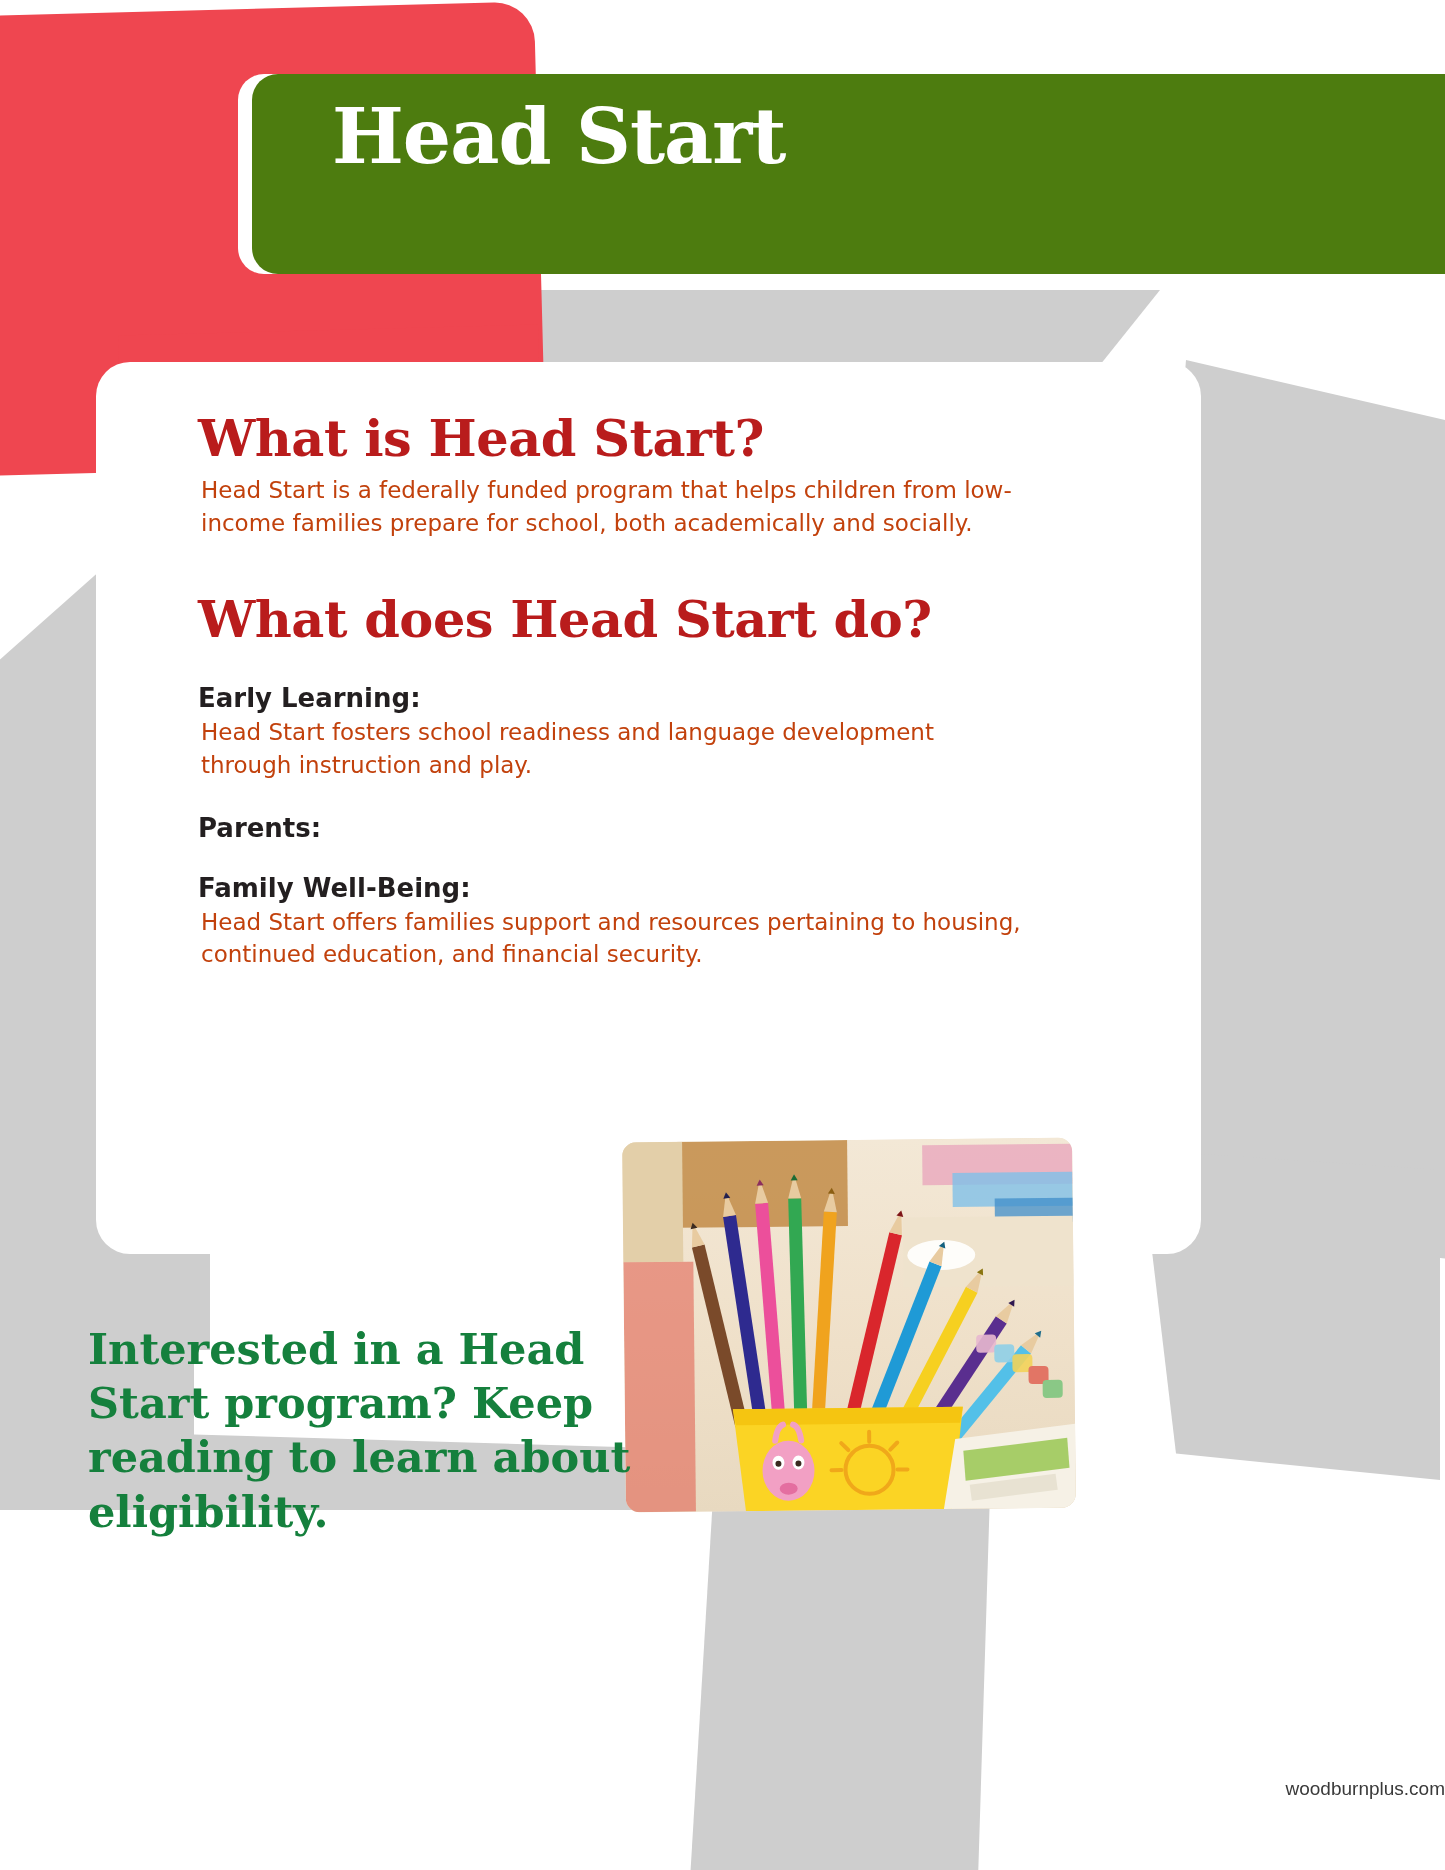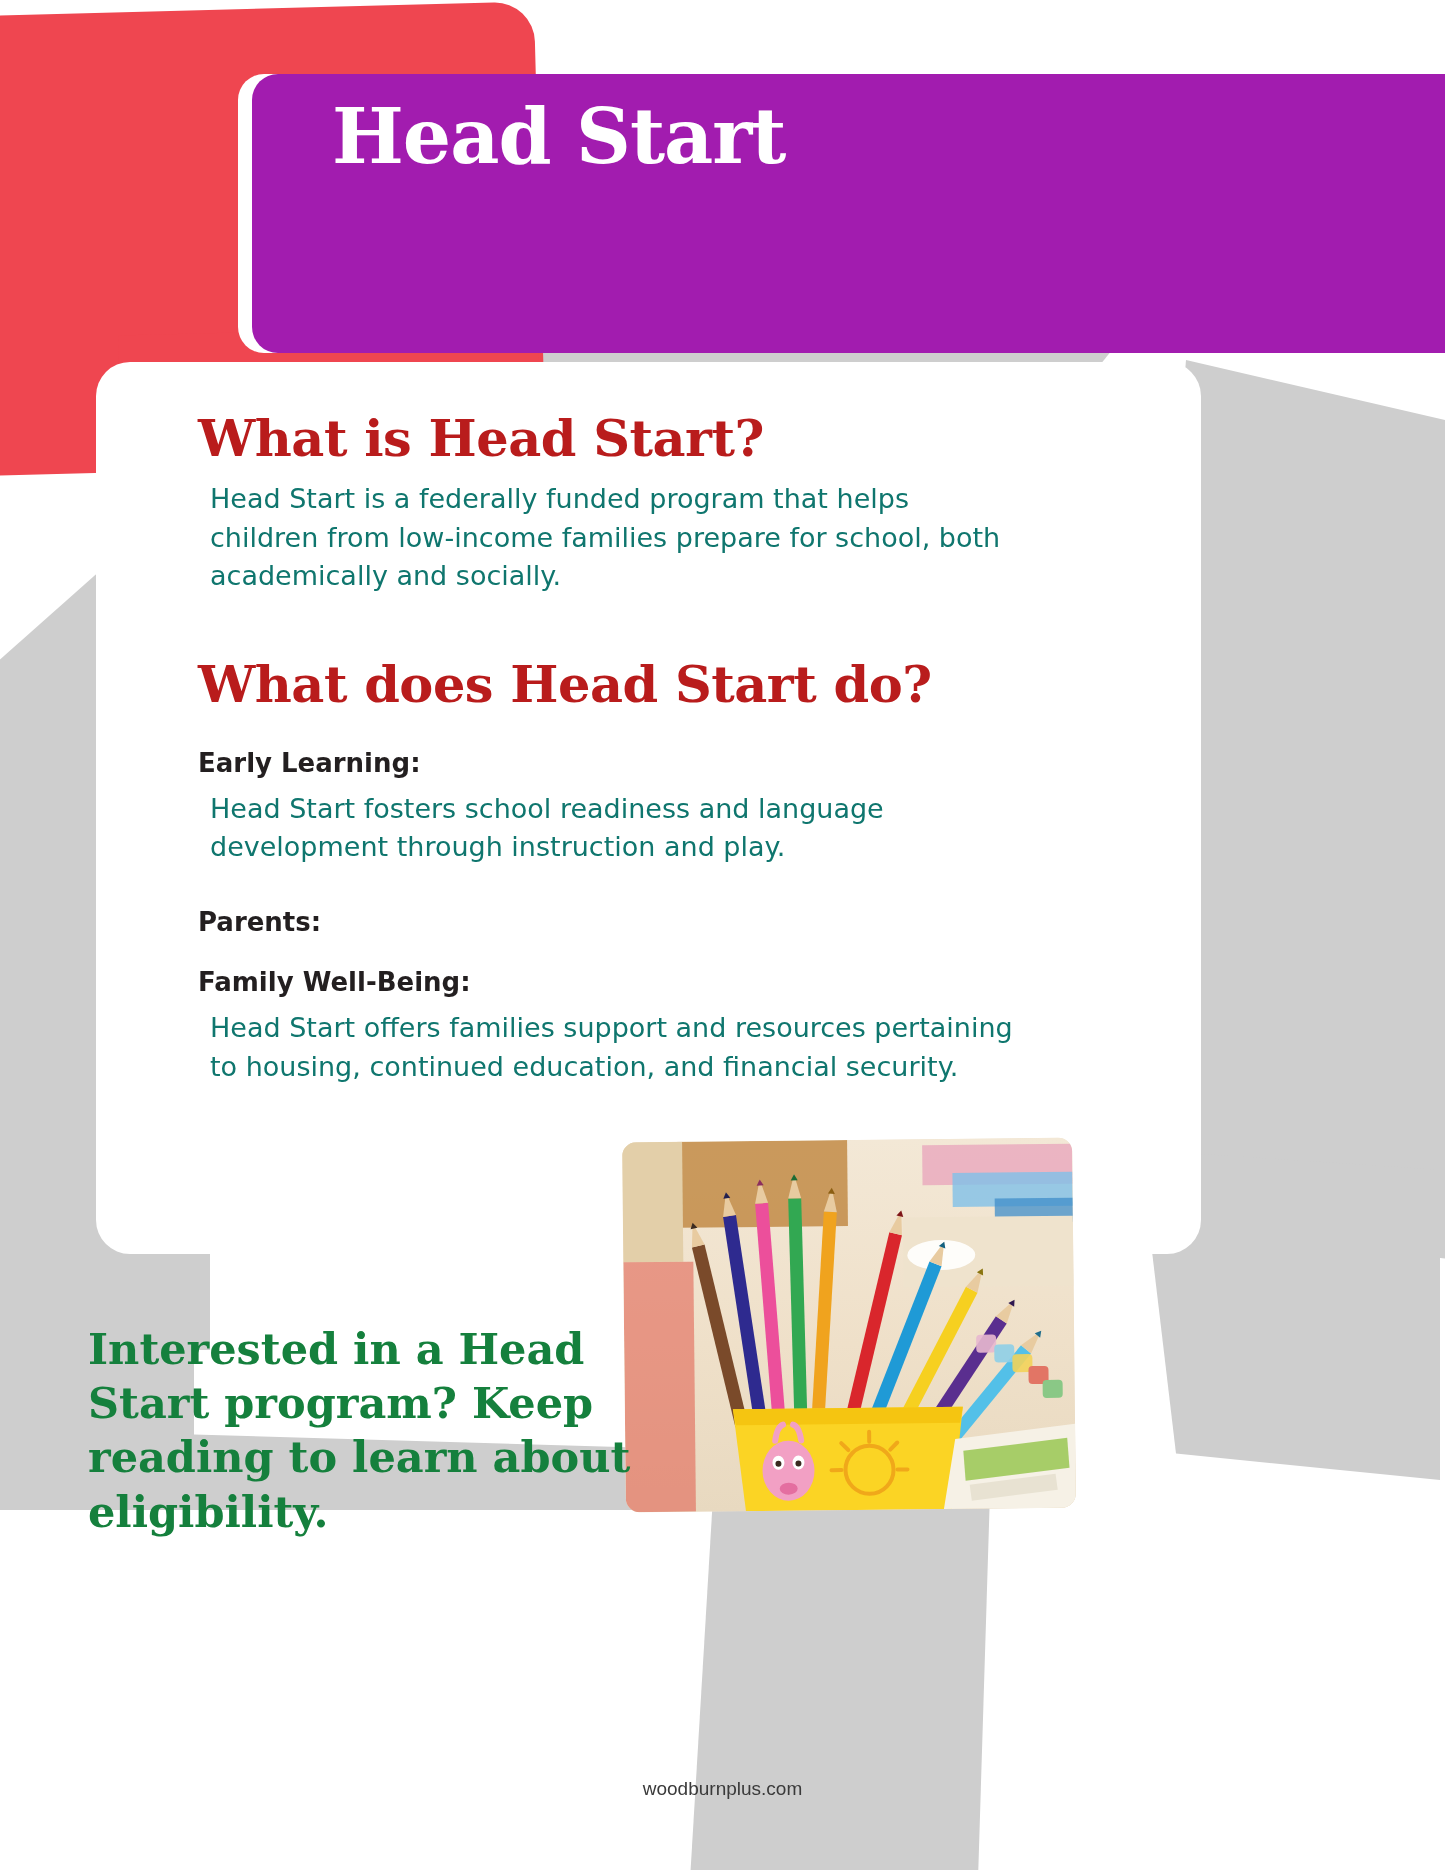--- a/index.html
+++ b/index.html
@@ -70,22 +70,22 @@
     width: 420px; height: 150px;
     background: #ef4650;
     border-radius: 0 0 34px 34px;
     transform: rotate(-1.5deg);
   }
 
   
   .banner {
     position: absolute;
     left: 252px; top: 74px;
-    width: 1193px; height: 279px;
-    background: #a21caf;
+    width: 1193px; height: 200px;
+    background: #4d7c0f;
     border-radius: 26px 0 0 26px;
     box-shadow: -14px 0 0 0 #ffffff;
   }
   .banner-title {
     position: absolute;
     left: 80px; top: 18px;
     font-family: "DejaVu Serif", "Liberation Serif", serif;
     font-weight: 700;
     font-size: 76px;
     letter-spacing: -1px;
@@ -118,25 +118,25 @@
   }
   h2.section-head {
     margin: 0 0 6px 0;
     font-family: "DejaVu Serif", "Liberation Serif", serif;
     font-weight: 700;
     font-size: 51px;
     color: #b91c1c;
     letter-spacing: -0.5px;
   }
   p.body {
-    margin: 12px;
+    margin: 3px;
     font-family: "DejaVu Sans", "Liberation Sans", sans-serif;
-    font-size: 27px;
+    font-size: 23px;
     line-height: 1.43;
-    color: #0f766e;
+    color: #c2410c;
   }
   .gap-lg { height: 46px; }
   .gap-md { height: 28px; }
   h3.sub-label {
     margin: 0 0 2px 0;
     font-family: "DejaVu Sans", "Liberation Sans", sans-serif;
     font-weight: 700;
     font-size: 26px;
     color: #231f20;
   }
@@ -161,21 +161,21 @@
     font-family: "DejaVu Serif", "Liberation Serif", serif;
     font-weight: 700;
     font-size: 43px;
     line-height: 1.26;
     color: #15803d;
   }
   .footer-url {
     position: absolute;
     left: 0; top: 1778px;
     width: 1445px;
-    text-align: center;
+    text-align: right;
     font-family: "Liberation Sans", sans-serif;
     font-size: 19px;
     color: #3a3a3a;
   }
 </style>
 </head>
 <body>
 
 <div id="poster">
 

